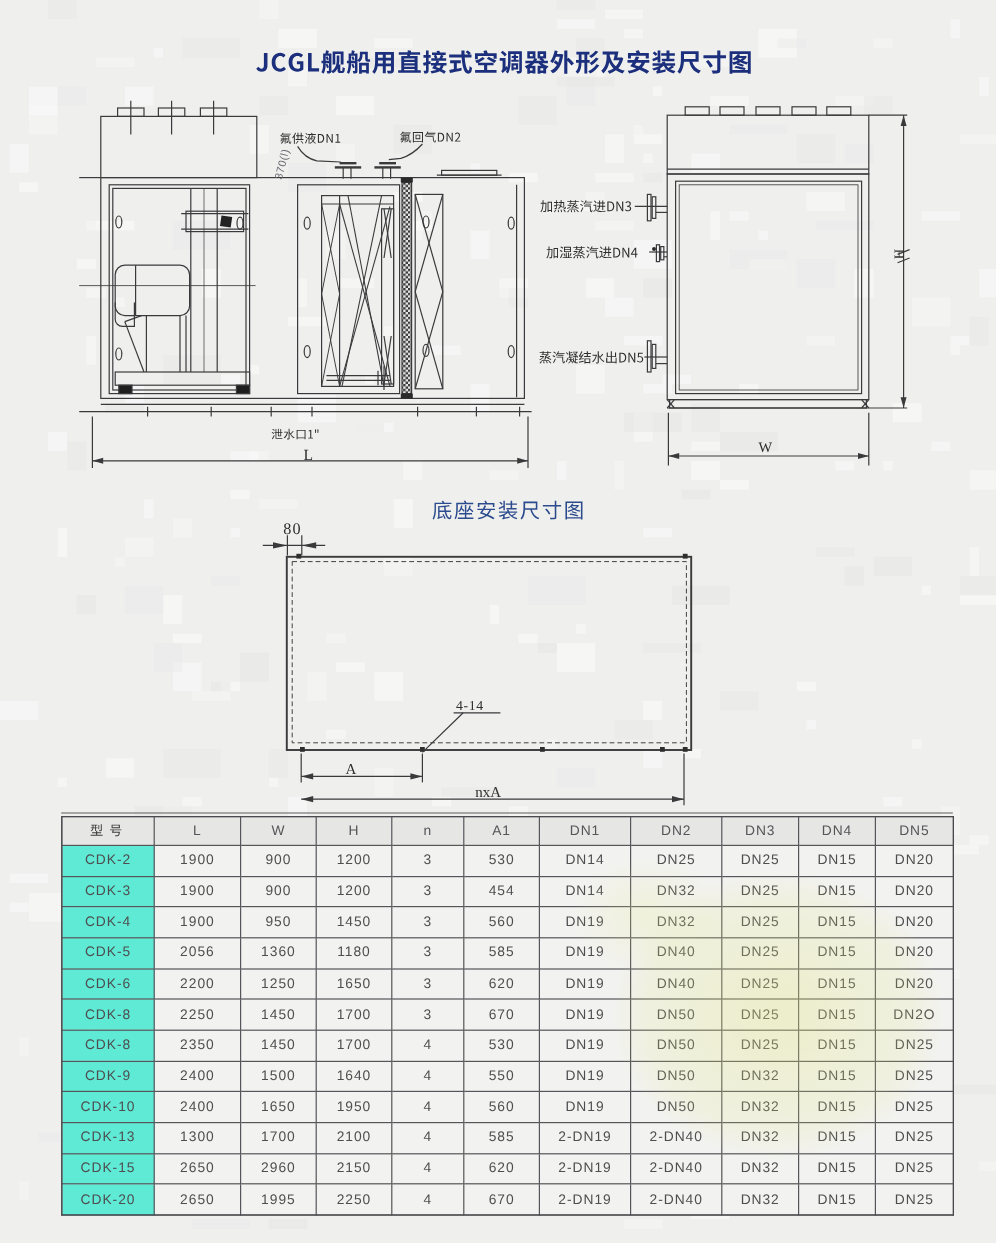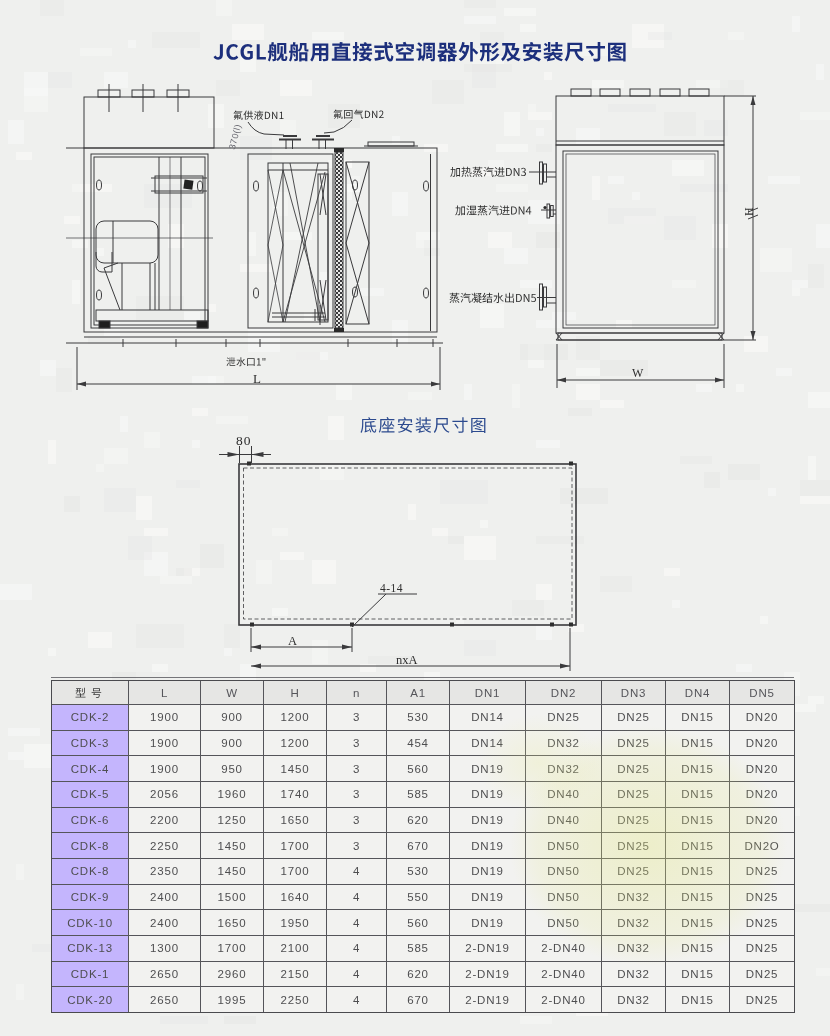--- a/index.html
+++ b/index.html
@@ -1,18 +1,18 @@
 <!DOCTYPE html>
 <html><head><meta charset="utf-8"><style>
 html,body{margin:0;padding:0}
 body{width:830px;height:1036px;background:#eff0ee;font-family:"Liberation Sans",sans-serif;position:relative;overflow:hidden}
 svg.page{position:absolute;left:0;top:0}
 table.spec{position:absolute;left:51px;top:680px;width:743px;height:333px;border-collapse:collapse;table-layout:fixed;font-size:11.5px;color:#4e4e50;letter-spacing:0.8px}
 table.spec td{border:1px solid #55555a;text-align:center;vertical-align:middle;padding:0;background:#f2f2f0}
-table.spec td.mod{background:#c4b5fd}
+table.spec td.mod{background:#5eead4}
 table.spec tr.hd td{background:#e6e6e4;height:23px;color:#55555a}
 table.spec{outline:1.6px solid #4a4a4e;outline-offset:-1px}
 </style></head>
 <body>
 <svg class="page" width="830" height="1036" viewBox="0 0 830 1036">
 <defs>
 <pattern id="hatch" width="4" height="4" patternUnits="userSpaceOnUse">
 <rect width="4" height="4" fill="#e8e8e6"></rect>
         <rect width="2" height="2" fill="#3a3a3c"></rect>
         <rect x="2" y="2" width="2" height="2" fill="#3a3a3c"></rect>
@@ -725,22 +725,22 @@
         <td>560</td>
         <td>DN19</td>
         <td>DN32</td>
         <td>DN25</td>
         <td>DN15</td>
         <td>DN20</td>
       </tr>
 <tr>
         <td class="mod">CDK-5</td>
         <td>2056</td>
-        <td>1960</td>
-        <td>1740</td>
+        <td>1360</td>
+        <td>1180</td>
         <td>3</td>
         <td>585</td>
         <td>DN19</td>
         <td>DN40</td>
         <td>DN25</td>
         <td>DN15</td>
         <td>DN20</td>
       </tr>
 <tr>
         <td class="mod">CDK-6</td>
@@ -814,21 +814,21 @@
         <td>2100</td>
         <td>4</td>
         <td>585</td>
         <td>2-DN19</td>
         <td>2-DN40</td>
         <td>DN32</td>
         <td>DN15</td>
         <td>DN25</td>
       </tr>
 <tr>
-        <td class="mod">CDK-1</td>
+        <td class="mod">CDK-15</td>
         <td>2650</td>
         <td>2960</td>
         <td>2150</td>
         <td>4</td>
         <td>620</td>
         <td>2-DN19</td>
         <td>2-DN40</td>
         <td>DN32</td>
         <td>DN15</td>
         <td>DN25</td>

